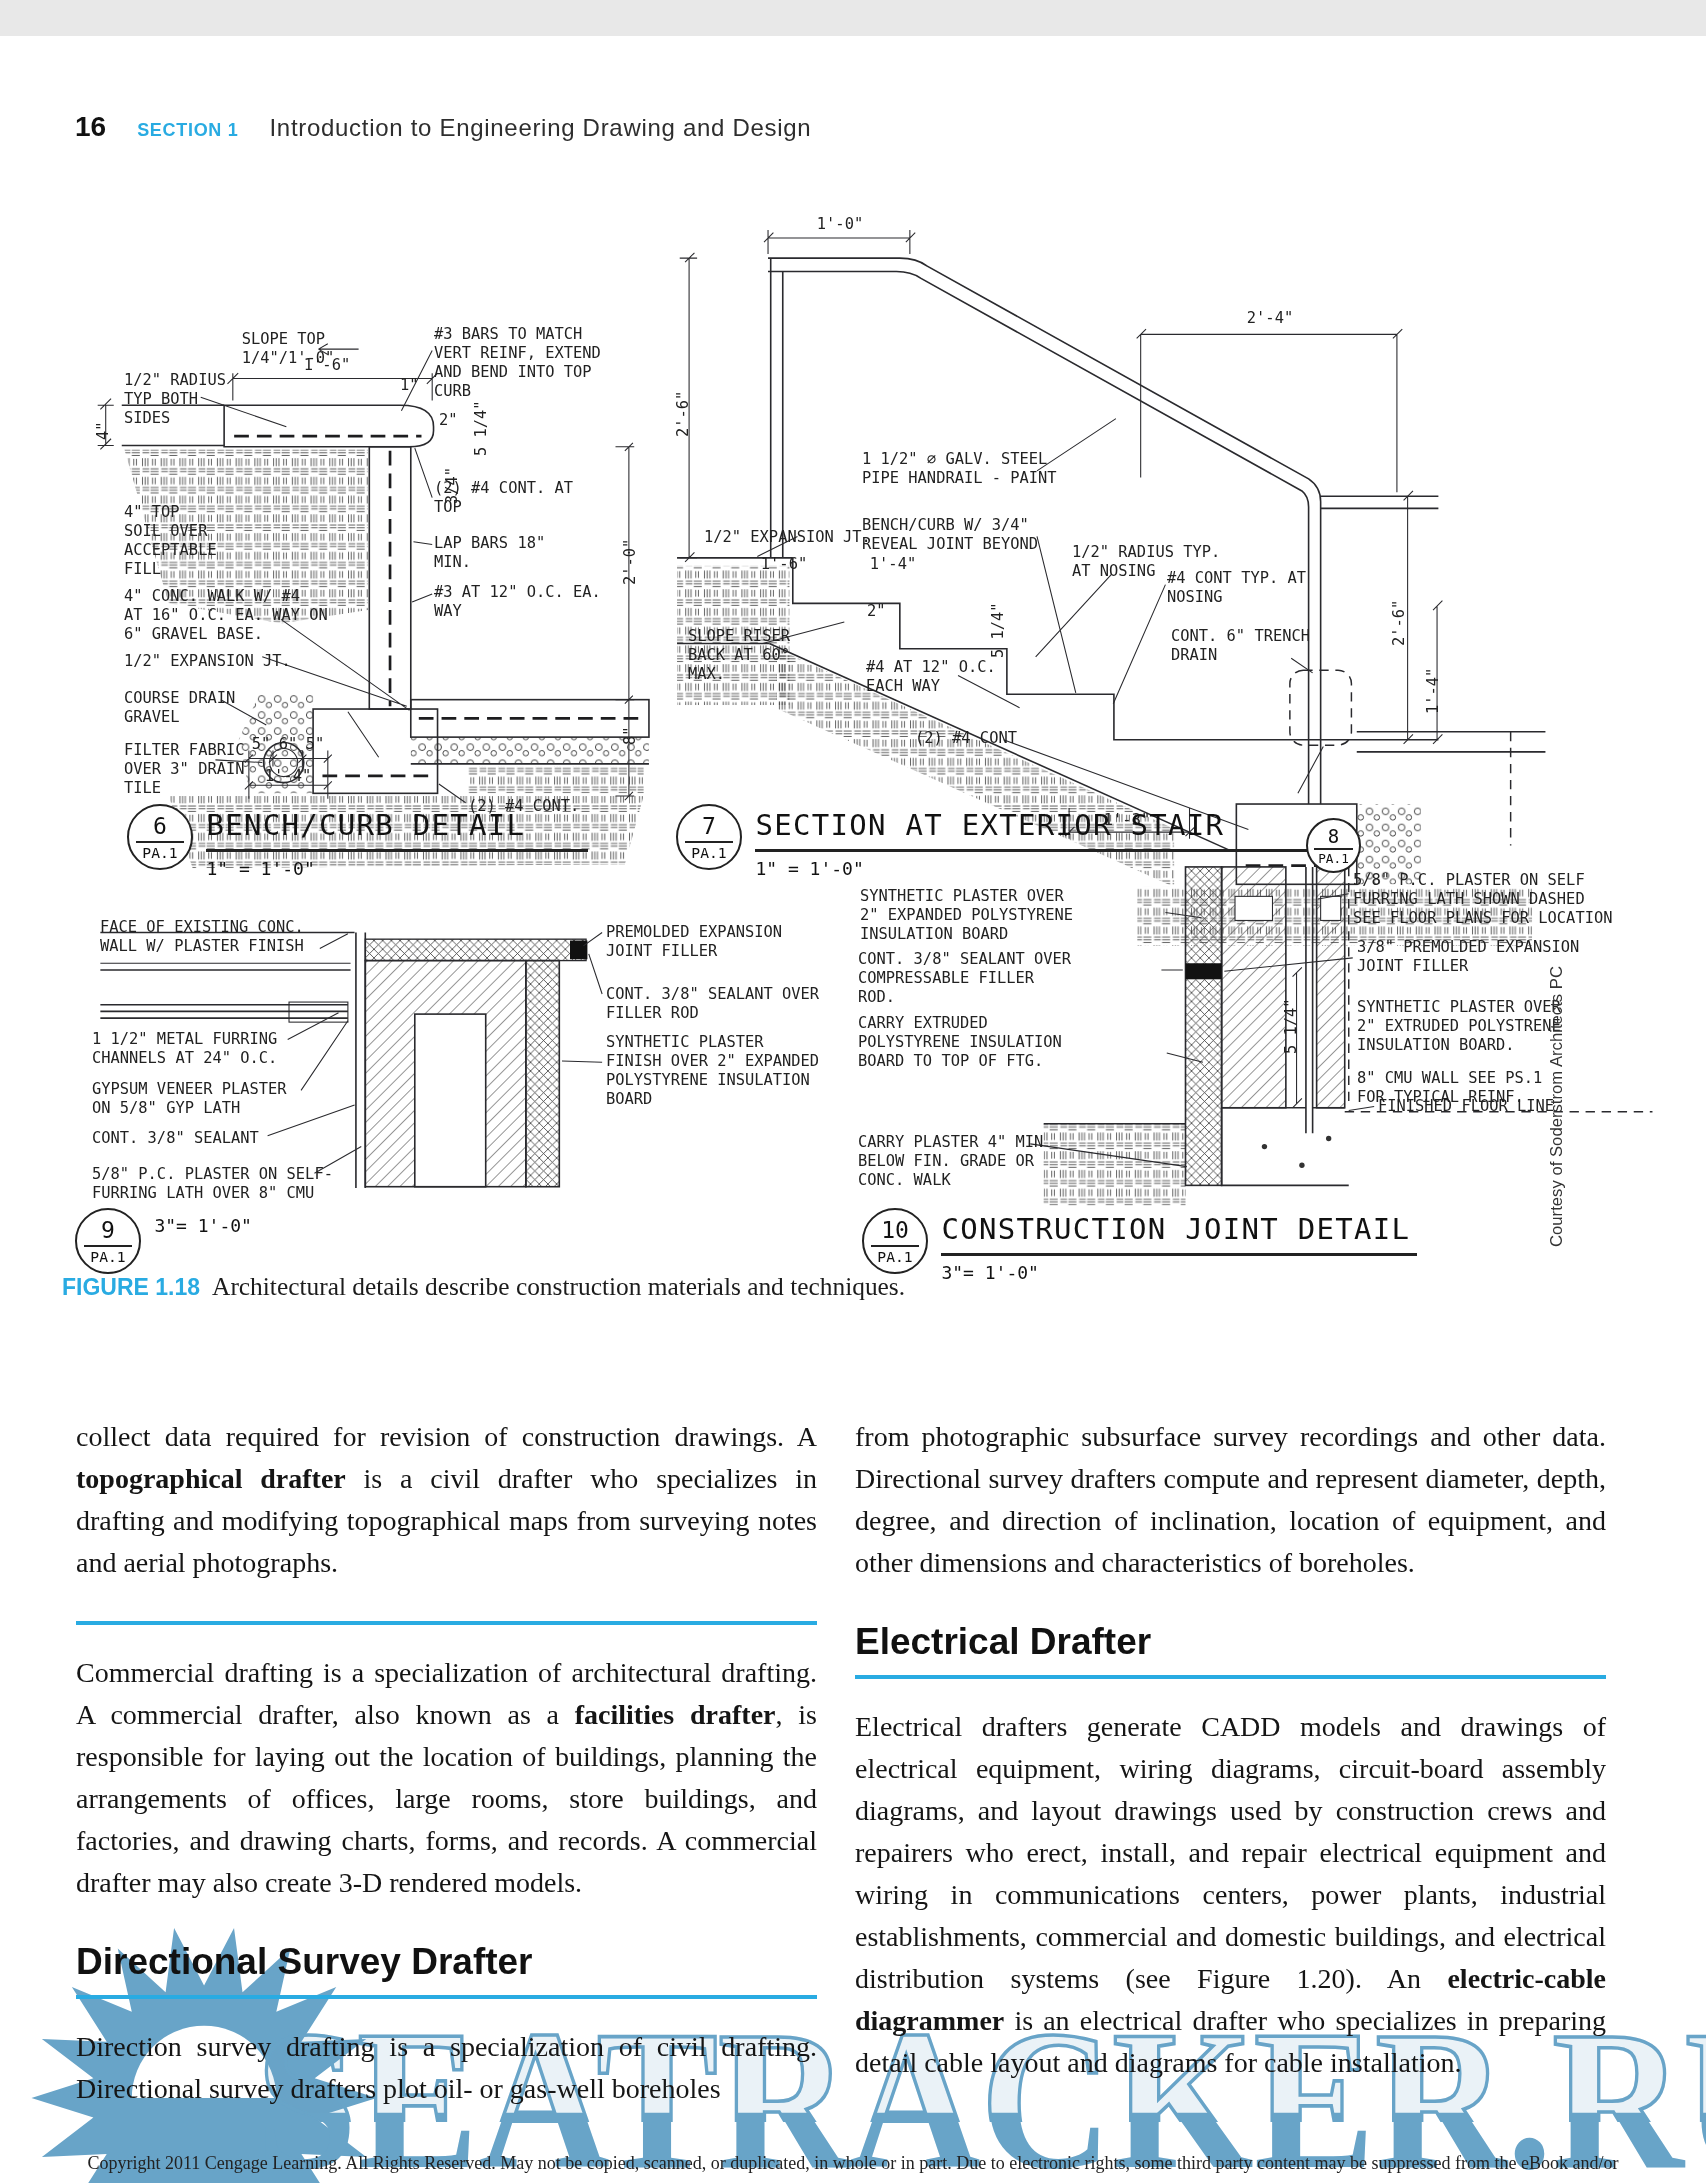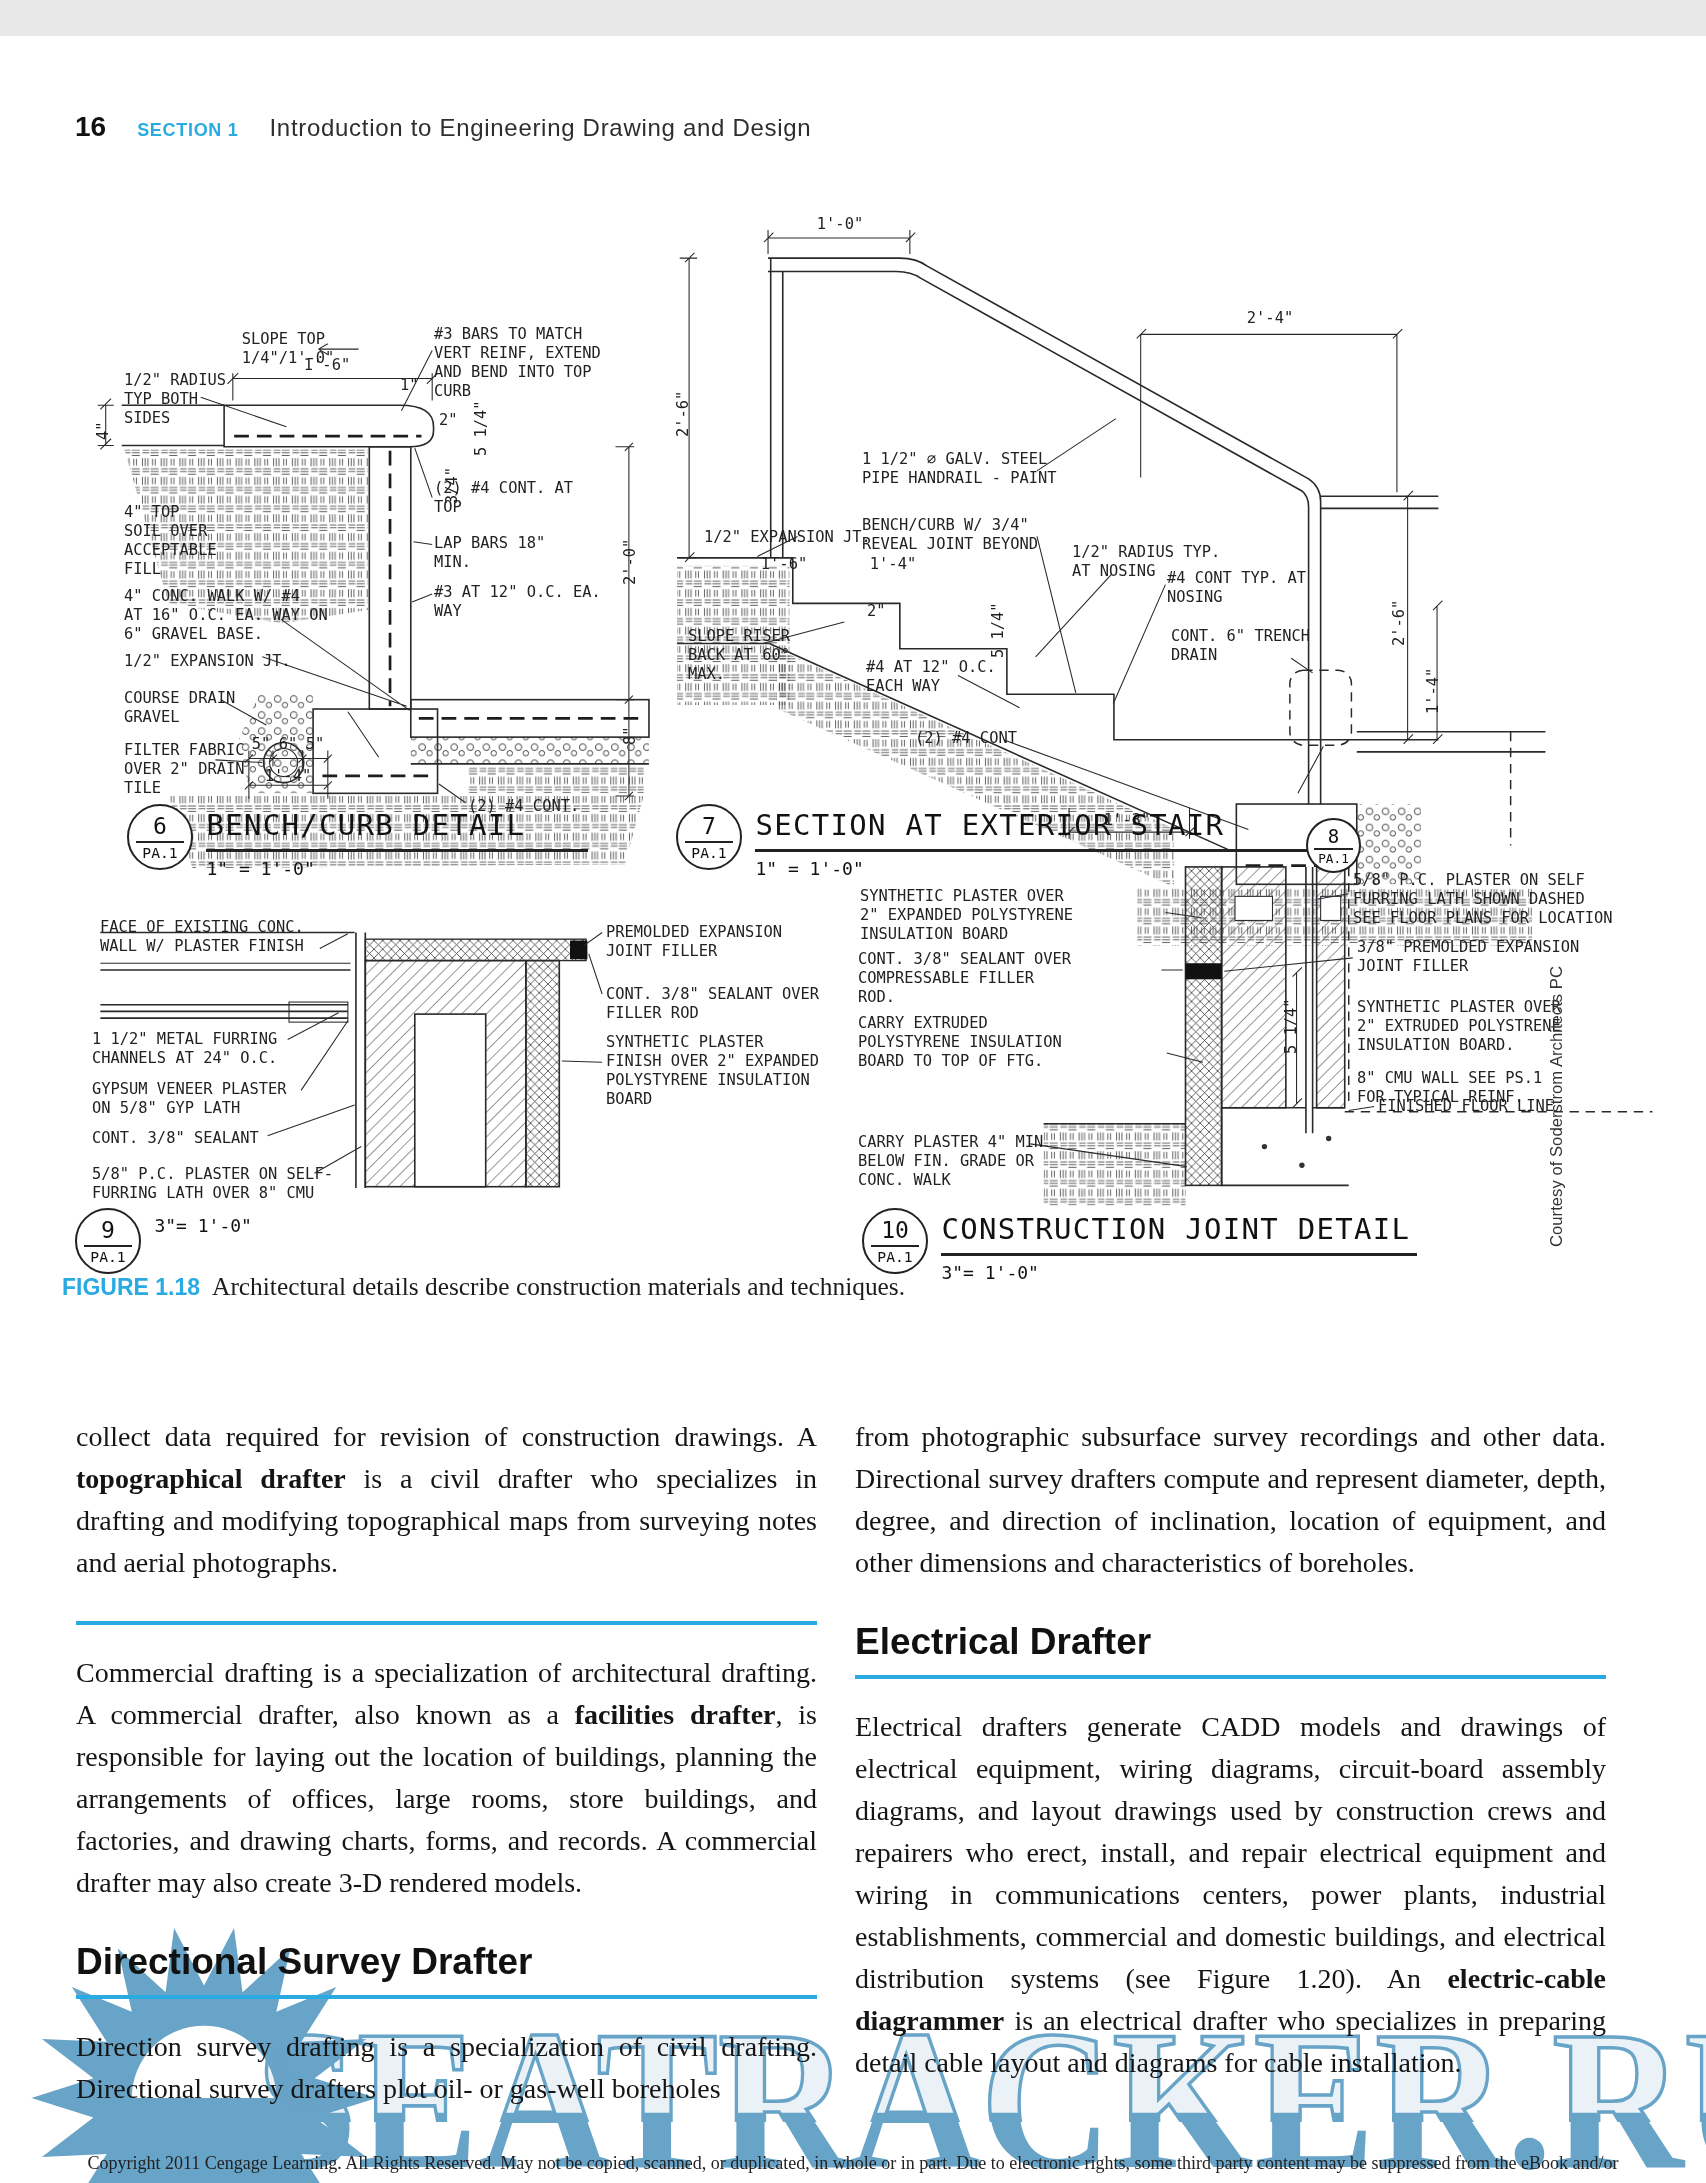--- a/index.html
+++ b/index.html
@@ -216,21 +216,21 @@
 MIN.</div>
       <div class="arch-label" style="left: 434px; top: 547px;">#3 AT 12" O.C. EA.
 WAY</div>
       <div class="arch-label" style="left: 124px; top: 551px;">4" CONC. WALK W/ #4
 AT 16" O.C. EA. WAY ON
 6" GRAVEL BASE.</div>
       <div class="arch-label" style="left: 124px; top: 616px;">1/2" EXPANSION JT.</div>
       <div class="arch-label" style="left: 124px; top: 653px;">COURSE DRAIN
 GRAVEL</div>
       <div class="arch-label" style="left: 124px; top: 705px;">FILTER FABRIC
-OVER 2" DRAIN
+OVER 3" DRAIN
 TILE</div>
       <div class="arch-label" style="left: 468px; top: 761px;">(2) #4 CONT.</div>
       <div class="arch-label ctr" style="left: 261px; top: 699px;">5"</div>
       <div class="arch-label ctr" style="left: 288px; top: 699px;">6"</div>
       <div class="arch-label ctr" style="left: 315px; top: 699px;">5"</div>
       <div class="arch-label ctr" style="left: 288px; top: 731px;">1'-4"</div>
       <div class="arch-label rot" style="left: 621px; top: 549px;">2'-0"</div>
       <div class="arch-label rot" style="left: 621px; top: 709px;">8"</div>
       <div class="detail-title" style="left: 127px; top: 768px;">
         <div class="bubble">

